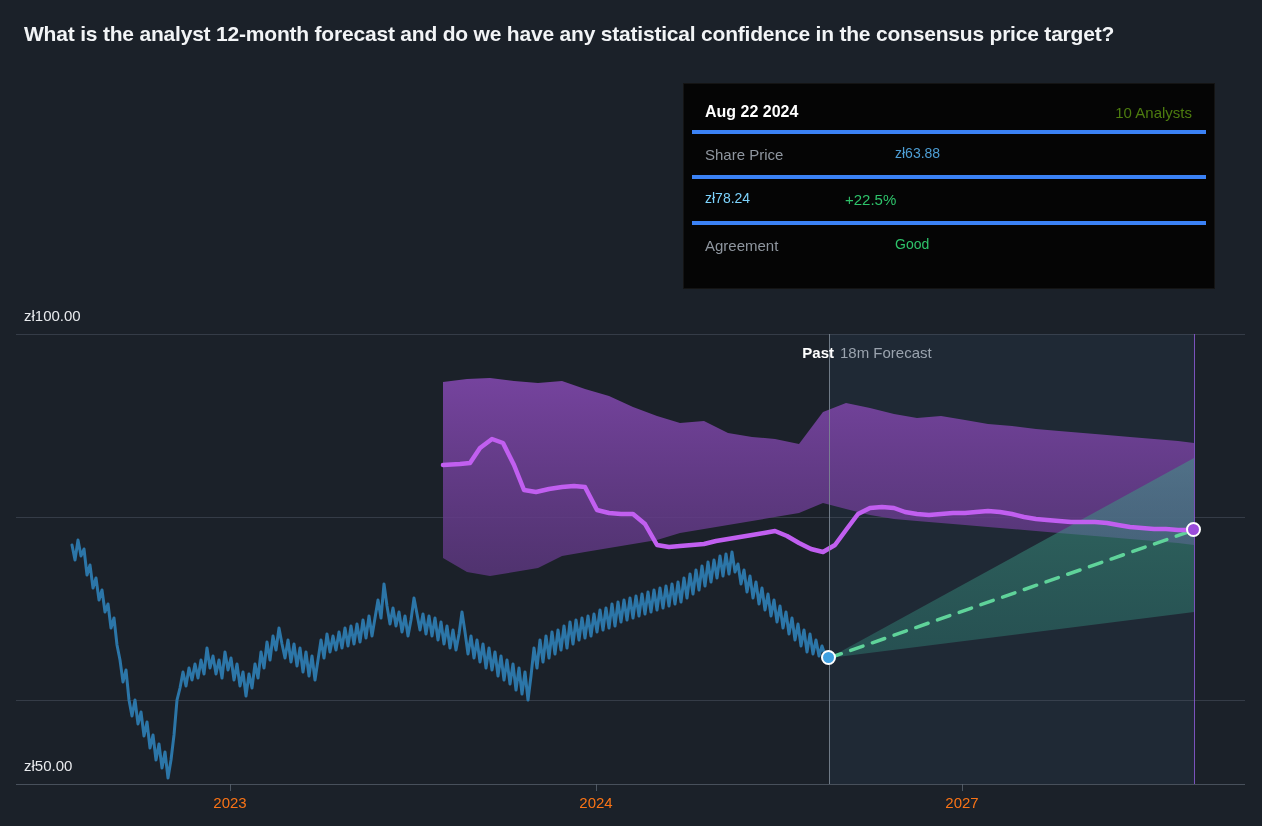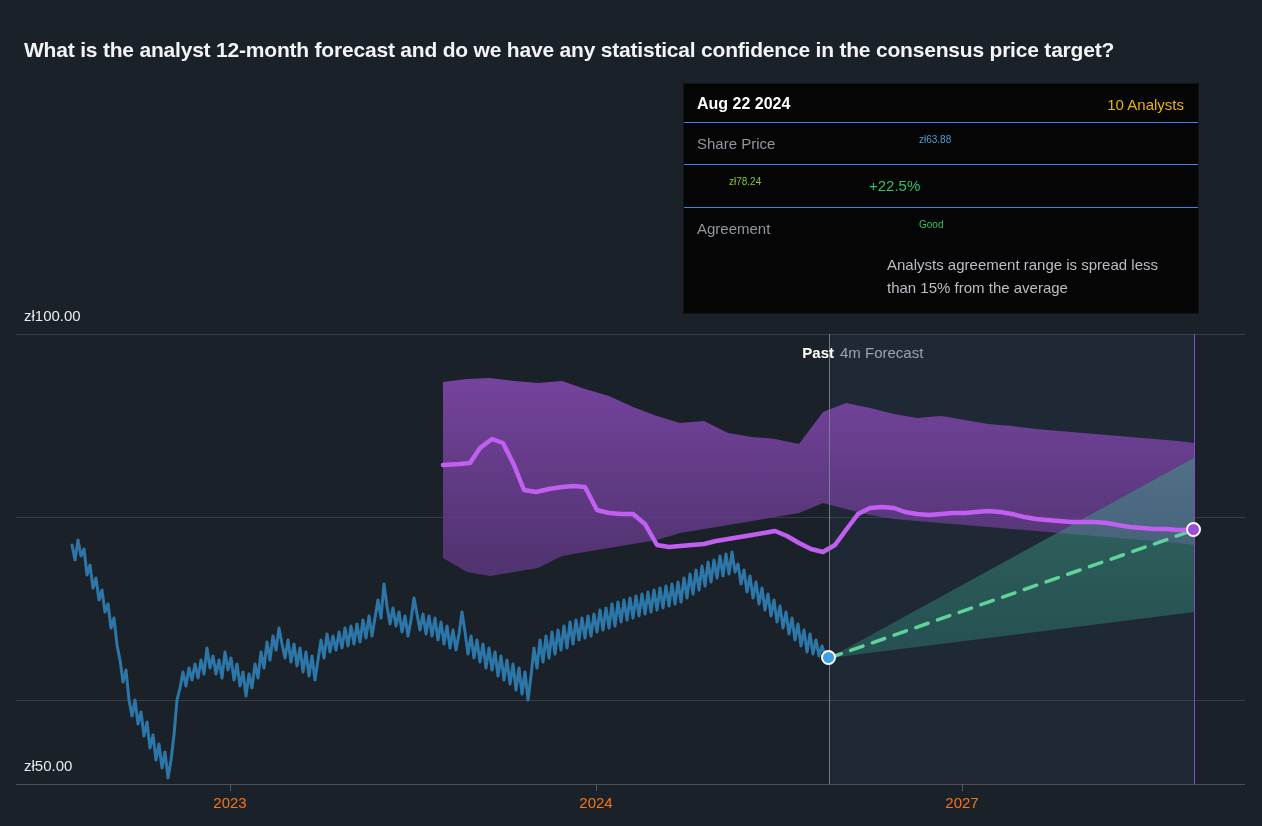--- a/index.html
+++ b/index.html
@@ -6,21 +6,21 @@
   body{
     width:1262px;height:826px;overflow:hidden;
     background:#1b2129;
     font-family:"Liberation Sans", sans-serif;
     color:#e8eaed;
     position:relative;
   }
   #page-title{
     position:absolute;left:24px;top:22px;
     font-size:21px;font-weight:700;letter-spacing:-0.2px;
-    color:#f2f4f6;white-space:nowrap;margin-top:16px;
+    color:#f2f4f6;white-space:nowrap;
   }
 
   
   #chart-area{
     position:absolute;left:0;top:0;width:1016px;height:826px;
   }
   
   #forecast-bg{
     position:absolute;left:829px;top:334px;width:365px;height:450px;
     background:#223240;opacity:.55;
@@ -75,35 +75,35 @@
     border:2.5px solid #ffffff;box-sizing:border-box;
   }
   #dot-share{left:821px;top:650px;background:#3f9fe0;}
   #dot-target{left:1186px;top:522px;background:#9b4ddb;}
 
   
   #tooltip{
     position:absolute;left:684px;top:84px;width:514px;
     background:#050505;
     box-shadow:0 0 0 1px #141414;
-    padding:0;
+    padding:8px;
   }
   #tooltip .tt-row{
     display:flex;align-items:flex-start;
     padding:9px 14px 9px 13px;
-    border-top:1px solid #3b82f6;
+    border-top:4px solid #3b82f6;
   }
   #tooltip .tt-head{
     display:flex;align-items:center;justify-content:space-between;
     padding:11px 14px 9px 13px;border-top:none;
   }
   .tt-date{font-size:16px;font-weight:700;color:#ffffff;}
-  .tt-analysts{font-size:15px;color:#eab308;}
+  .tt-analysts{font-size:15px;color:#4d7c0f;}
   .tt-key{width:190px;flex:0 0 190px;font-size:15px;color:#8f969f;line-height:1.55;}
-  .tt-val{flex:0 0 140px;font-size:10px;line-height:1.55;margin-left:32px;}
+  .tt-val{flex:0 0 140px;font-size:14px;line-height:1.55;}
   .tt-extra{font-size:15px;line-height:1.55;}
   .tt-note{font-size:15px;color:#b9bec5;line-height:1.55;padding-top:4px;}
   .tt-sub{display:flex;padding:0 14px 14px 13px;}
   .tt-sub .spacer{width:190px;flex:0 0 190px;}
 </style>
 </head>
 <body>
 
 <div id="page-title">What is the analyst 12-month forecast and do we have any statistical confidence in the consensus price target?</div>
 
@@ -191,46 +191,45 @@
            L1036,519 L1047,520 L1059,521 L1071,522 L1083,522 L1095,522 L1107,523 L1118,525 L1130,527
            L1142,528 L1154,529 L1166,529 L1178,530 L1194,530"></path>
     </g>
   </svg>
 
   <div id="past-divider"></div>
   <div id="forecast-end-line"></div>
   <div id="label-past-wrap">
     <span id="label-past">Past</span>
   </div>
-  <div id="label-forecast">4m Forecast</div>
+  <div id="label-forecast">18m Forecast</div>
 
   <div class="dot" id="dot-share"></div>
   <div class="dot" id="dot-target"></div>
 </div>
 
 <div id="tooltip">
   <div class="tt-head">
     <span class="tt-date">Aug 22 2024</span>
     <span class="tt-analysts">10 Analysts</span>
   </div>
 
   <div class="tt-row">
     <span class="tt-key">Share Price</span>
     <span class="tt-val" style="color:#4e9ed4">zł63.88</span>
     <span class="tt-extra"></span>
   </div>
 
   <div class="tt-row">
-    <span class="tt-val" style="color:#84cc16">zł78.24</span>
+    <span class="tt-val" style="color:#7dd3fc">zł78.24</span>
     <span class="tt-extra" style="color:#2ec26a">+22.5%</span>
   </div>
 
   <div class="tt-row">
     <span class="tt-key">Agreement</span>
     <span class="tt-val" style="color:#2ec26a">Good</span>
     <span class="tt-extra"></span>
   </div>
 
   <div class="tt-sub">
     <span class="spacer"></span>
-    <span class="tt-note">Analysts agreement range is spread less than 15% from the average</span>
   </div>
 </div>
 
 </body></html>

